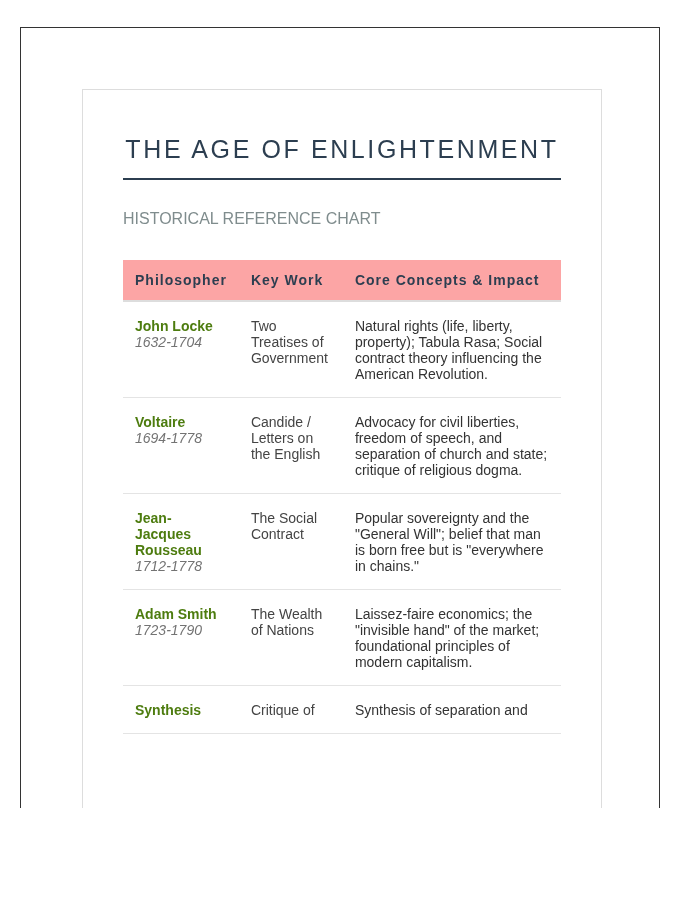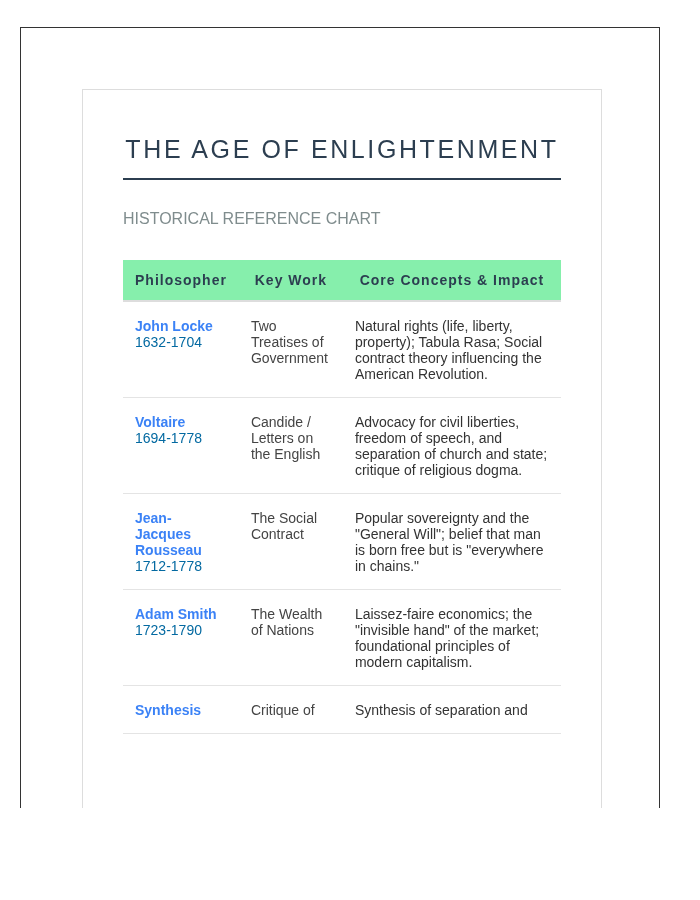--- a/index.html
+++ b/index.html
@@ -4,26 +4,26 @@
 <style>
   html, body { margin: 0; padding: 0; background: #ffffff; }
   body { width: 700px; height: 900px; position: relative; overflow: hidden; font-family: "Liberation Sans", sans-serif; }
   .viewport { position: absolute; left: 0; top: 7px; width: 700px; height: 801px; overflow: hidden; background: #fff; }
   .outer-frame { position: absolute; left: 20px; top: 20px; width: 640px; height: 900px; border: 1px solid #333; box-sizing: border-box; background: #fff; }
   .card { position: absolute; left: 61px; top: 61px; width: 520px; height: 1200px; border: 1px solid #dddddd; box-sizing: border-box; background: #fff; padding: 0 40px; }
   .title { margin: 44px 0 0 0; text-align: center; font-size: 25px; font-weight: normal; letter-spacing: 2.6px; color: #2c3e50; line-height: 30px; }
   .title-rule { margin-top: 14px; height: 2px; background: #2c3e50; }
   .meta-row { display: flex; justify-content: space-between; margin-top: 32px; font-size: 16px; color: #7f8c8d; line-height: 14px; }
   table { width: 100%; border-collapse: collapse; margin-top: 34px; }
-  th { background: #86efac; text-align: center; font-size: 14px; font-weight: bold; color: #2c3e50; letter-spacing: 1px; padding: 12px 12px; border-bottom: 2px solid #dddddd; line-height: 16px; }
+  th { background: #fca5a5; text-align: left; font-size: 14px; font-weight: bold; color: #2c3e50; letter-spacing: 1px; padding: 12px 12px; border-bottom: 2px solid #dddddd; line-height: 16px; }
   td { vertical-align: top; font-size: 14px; color: #333; padding: 16px 12px 15px 12px; border-bottom: 1px solid #e4e4e4; line-height: 16px; }
   td.col-name { width: 86px; }
   td.col-work { width: 84px; padding-right: 8px; }
-  .name { font-weight: bold; color: #3b82f6; display: block; }
-  .years { color: #0369a1; display: block; }
+  .name { font-weight: bold; color: #4d7c0f; display: block; }
+  .years { font-style: italic; color: #737373; display: block; }
   .work { color: #444; }
   .impact { color: #333; }
 </style>
 </head>
 <body>
 
 <div class="viewport">
   <div class="outer-frame">
     <div class="card">
       <h1 class="title">THE AGE OF ENLIGHTENMENT</h1>

